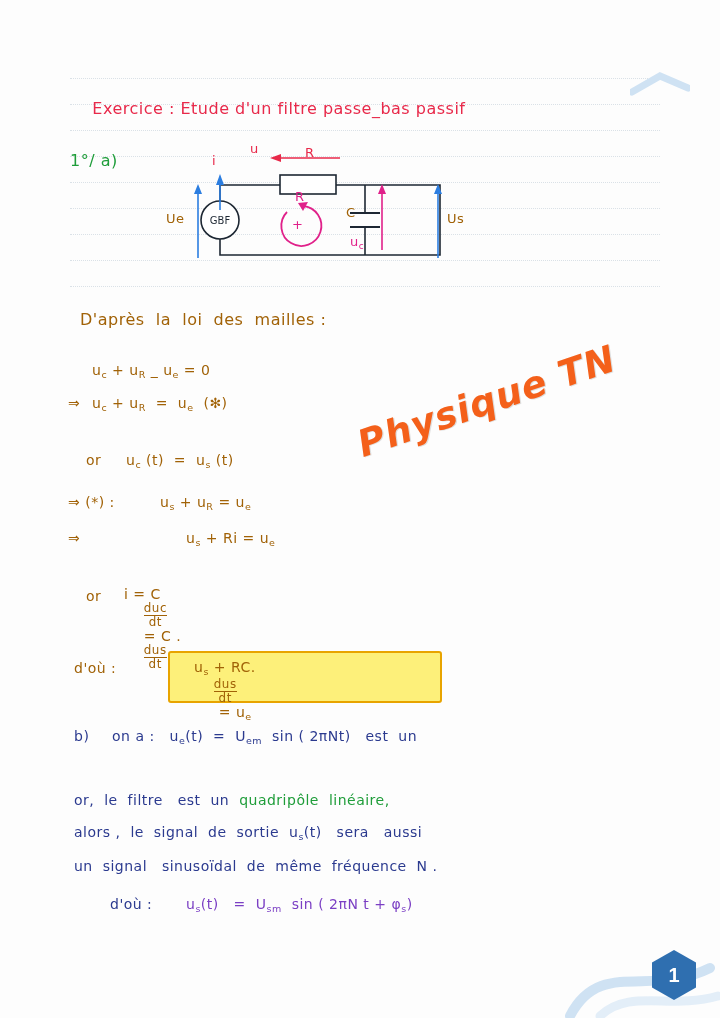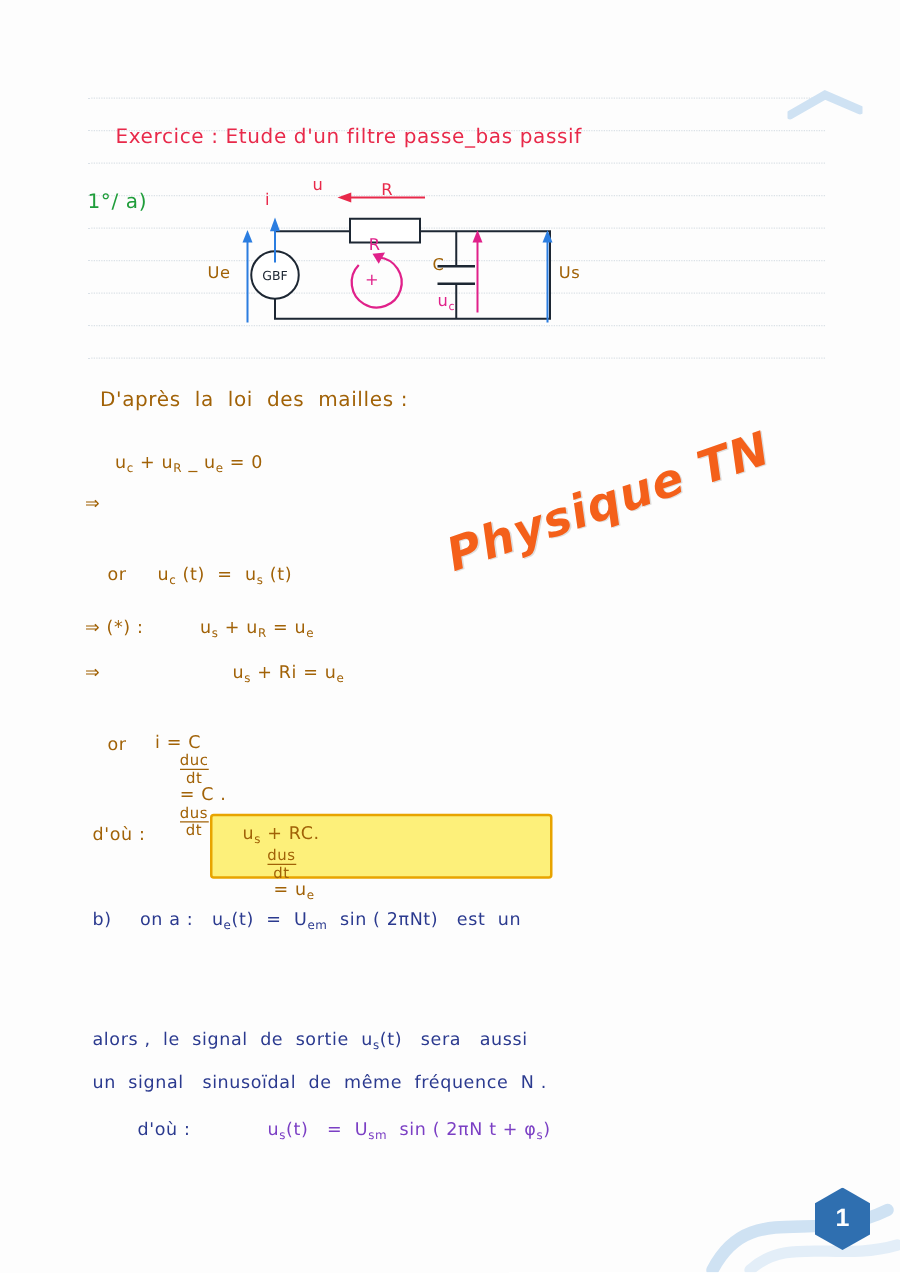--- a/index.html
+++ b/index.html
@@ -213,20 +213,21 @@
     <div class="hw sz-sm ink-pink" style="left:142px; top:78px;">+</div>
     <div class="hw sz-sm ink-red" style="left:62px; top:14px;">i</div>
     <div class="hw sz-sm ink-pink" style="left:200px; top:95px;"><span>u</span><span class="sub">c</span></div>
   </div>
 
   <div class="hw sz-lg ink-black" style="left:80px; top:311px;">D'après  la  loi  des  mailles :</div>
 
   <div class="hw sz-md ink-black" style="left:92px; top:362px;"><span>u</span><span class="sub">c</span><span> + u</span><span class="sub">R</span><span> _ u</span><span class="sub">e</span><span> = 0</span></div>
 
   <div class="hw sz-md ink-black" style="left:68px; top:395px;">⇒</div>
+  <div class="hw sz-md ink-black" style="left:92px; top:395px;">u<span class="sub">c</span> + u<span class="sub">R</span>  =  u<span class="sub">e</span>  (✻)</div>
 
   <div class="hw sz-md ink-black" style="left:86px; top:452px;">or</div>
   <div class="hw sz-md ink-black" style="left:126px; top:452px;">u<span class="sub">c</span> (t)  =  u<span class="sub">s</span> (t)</div>
 
   <div class="hw sz-md ink-black" style="left:68px; top:494px;">⇒ (*) :</div>
   <div class="hw sz-md ink-black" style="left:160px; top:494px;">u<span class="sub">s</span> + u<span class="sub">R</span> = u<span class="sub">e</span></div>
 
   <div class="hw sz-md ink-black" style="left:68px; top:530px;">⇒</div>
   <div class="hw sz-md ink-black" style="left:186px; top:530px;">u<span class="sub">s</span> + Ri = u<span class="sub">e</span></div>
 
@@ -243,28 +244,29 @@
   <div id="boxed-eq-text" class="hw sz-md ink-black" style="left:194px; top:659px;"><span>u</span><span class="sub">s</span><span> + RC.</span>
     <span class="frac"><span class="num">dus</span><span class="den">dt</span></span>
     <span> </span><span>= u</span><span class="sub">e</span>
   </div>
 
   <div class="hw sz-md ink-blue" style="left:74px; top:728px;">b)</div>
 
   <div class="hw sz-md ink-blue" style="left:112px; top:728px;"><span>on a :</span>   <span>u</span><span class="sub">e</span><span>(t)  =  U</span><span class="sub">em</span><span>  sin ( 2πNt)   est  un</span></div>
 
 
+  <div class="hw sz-md ink-blue" style="left:74px; top:792px;"><span>or,  le  filtre   est  un  </span><span class="ink-green">quadripôle</span><span>  </span><span class="ink-green">linéaire,</span></div>
 
   <div class="hw sz-md ink-blue" style="left:74px; top:824px;"><span>alors ,  le  signal  de  sortie  u</span><span class="sub">s</span><span>(t)   sera   aussi</span></div>
 
   <div class="hw sz-md ink-blue" style="left:74px; top:858px;">un  signal   sinusoïdal  de  même  fréquence  N .</div>
 
   <div class="hw sz-md ink-blue" style="left:110px; top:896px;">d'où :</div>
 
-  <div class="hw sz-md ink-purple" style="left:186px; top:896px;margin-left:28px;"><span>u</span><span class="sub">s</span><span>(t)   =  U</span><span class="sub">sm</span><span>  sin ( 2πN t + φ</span><span class="sub">s</span><span>)</span></div>
+  <div class="hw sz-md ink-purple" style="left:186px; top:896px;"><span>u</span><span class="sub">s</span><span>(t)   =  U</span><span class="sub">sm</span><span>  sin ( 2πN t + φ</span><span class="sub">s</span><span>)</span></div>
 
   <div id="watermark">Physique TN</div>
 
   <div id="corner-deco">
     <svg width="160" height="120" viewBox="0 0 160 120">
       <path d="M10 118 C 40 60, 90 100, 150 70" fill="none" stroke="#cfe2f3" stroke-width="10" stroke-linecap="round"></path>
       <path d="M40 118 C 70 90, 110 112, 158 98" fill="none" stroke="#e3eef8" stroke-width="9" stroke-linecap="round"></path>
     </svg>
   </div>
   <div id="page-number-hex">1</div>

